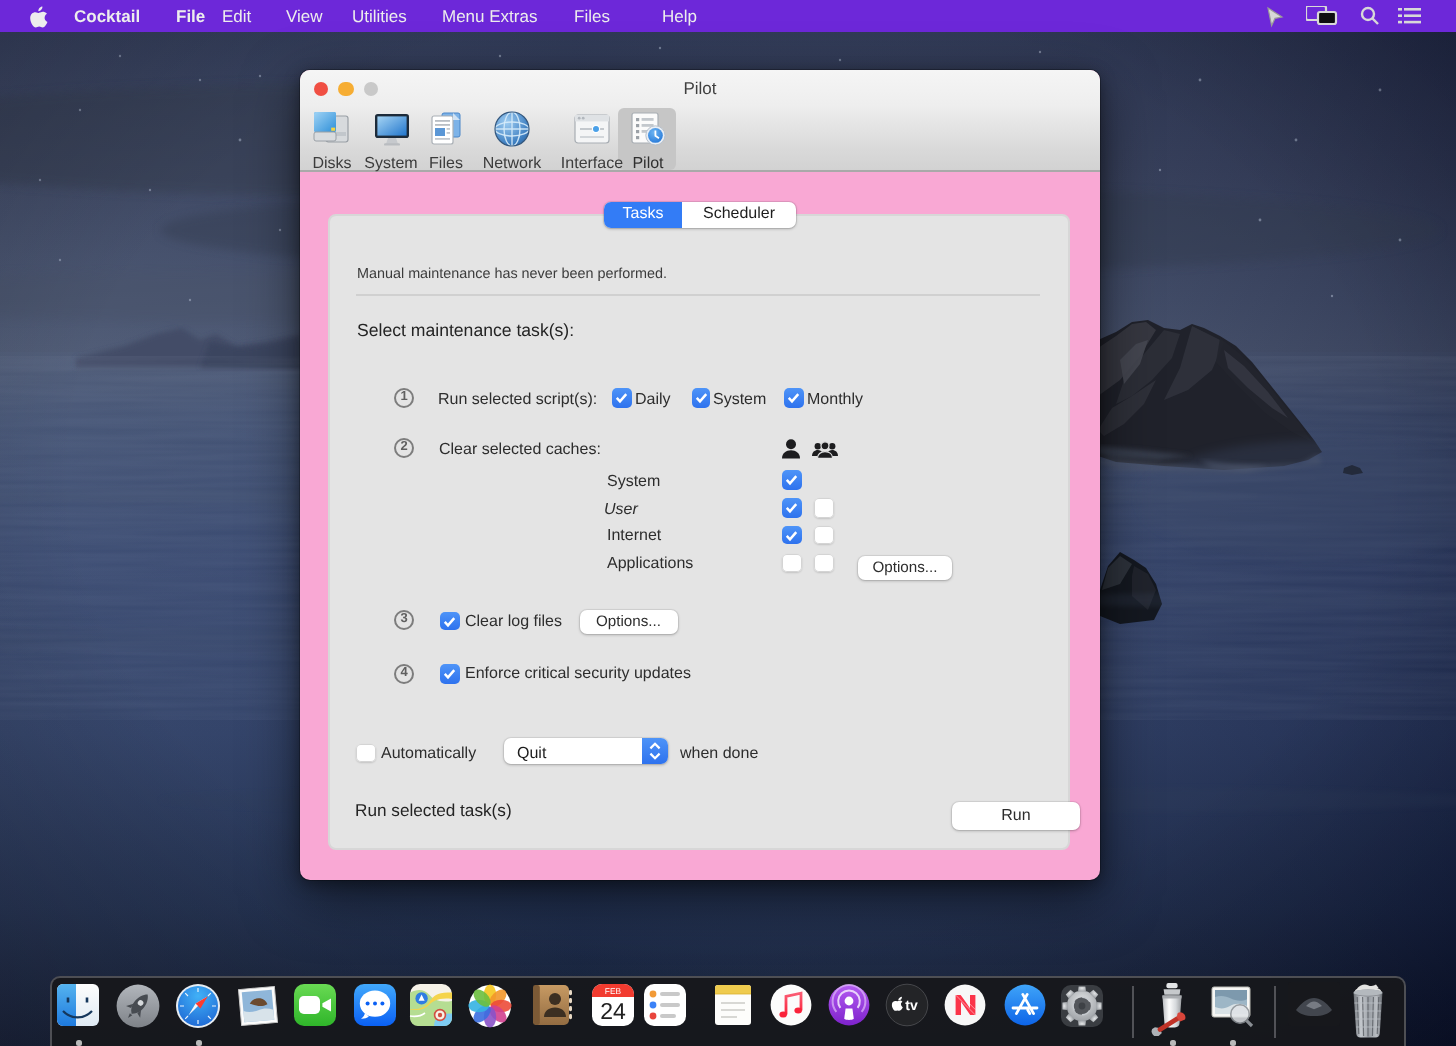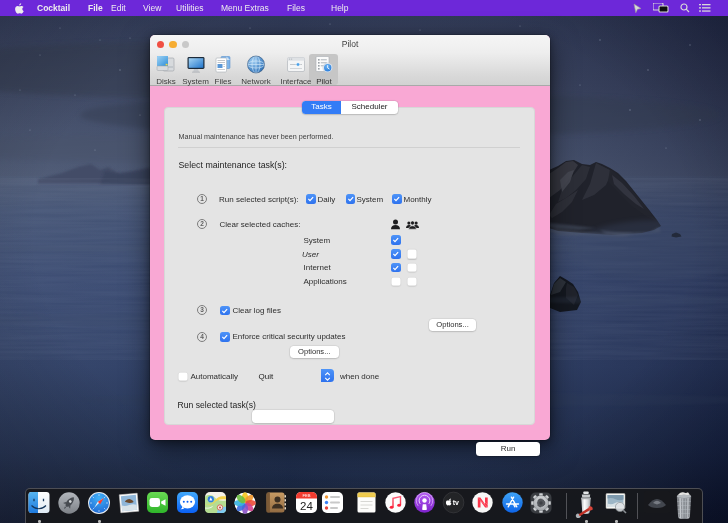--- a/index.html
+++ b/index.html
@@ -27,21 +27,21 @@
 #seg .s2{left:39px;top:0;width:57px;height:12.5px;color:#1d1d1d;text-align:center;line-height:12.5px;}
 #tabbox{left:14px;top:72px;width:371px;height:318px;background:#e4e4e4;border:1px solid #d7d7d7;border-radius:4px;}
 .t{white-space:nowrap;color:#2d2d2d;}
 .circ{width:10px;height:10px;border:1.2px solid #7d7d7d;border-radius:50%;color:#5f5f5f;
  font-size:6.5px;text-align:center;line-height:8px;font-weight:bold;}
 .cb{width:9.5px;height:9.5px;border-radius:2.5px;}
 .cb svg{display:block;}
 .cbon{background:linear-gradient(#4e94f8,#2e72ee);}
 .cboff{background:#fff;box-shadow:inset 0 0 0 .5px #d4d4d4,0 .5px 1px rgba(0,0,0,.15);}
 .btn{background:#fff;border-radius:3.5px;box-shadow:0 .5px 1.5px rgba(0,0,0,.25),0 0 0 .5px rgba(0,0,0,.06);
- color:#2d2d2d;text-align:center;margin-top:41px;}
+ color:#2d2d2d;text-align:center;}
 
 #dock{left:25px;top:488px;width:678px;height:40px;background:rgba(23,24,28,.96);
  border:1px solid rgba(125,125,130,.55);border-bottom:none;border-radius:5px 5px 0 0;}
 .dsep{top:493px;width:1px;height:26px;background:rgba(140,140,145,.5);}
 .dot{width:2.5px;height:2.5px;border-radius:50%;background:#b9b9b9;top:520px;}
 .di{top:491px;}
 </style></head>
 <body>
 <svg id="wall" class="abs" viewBox="0 0 728 523" preserveAspectRatio="none">
  <defs>

